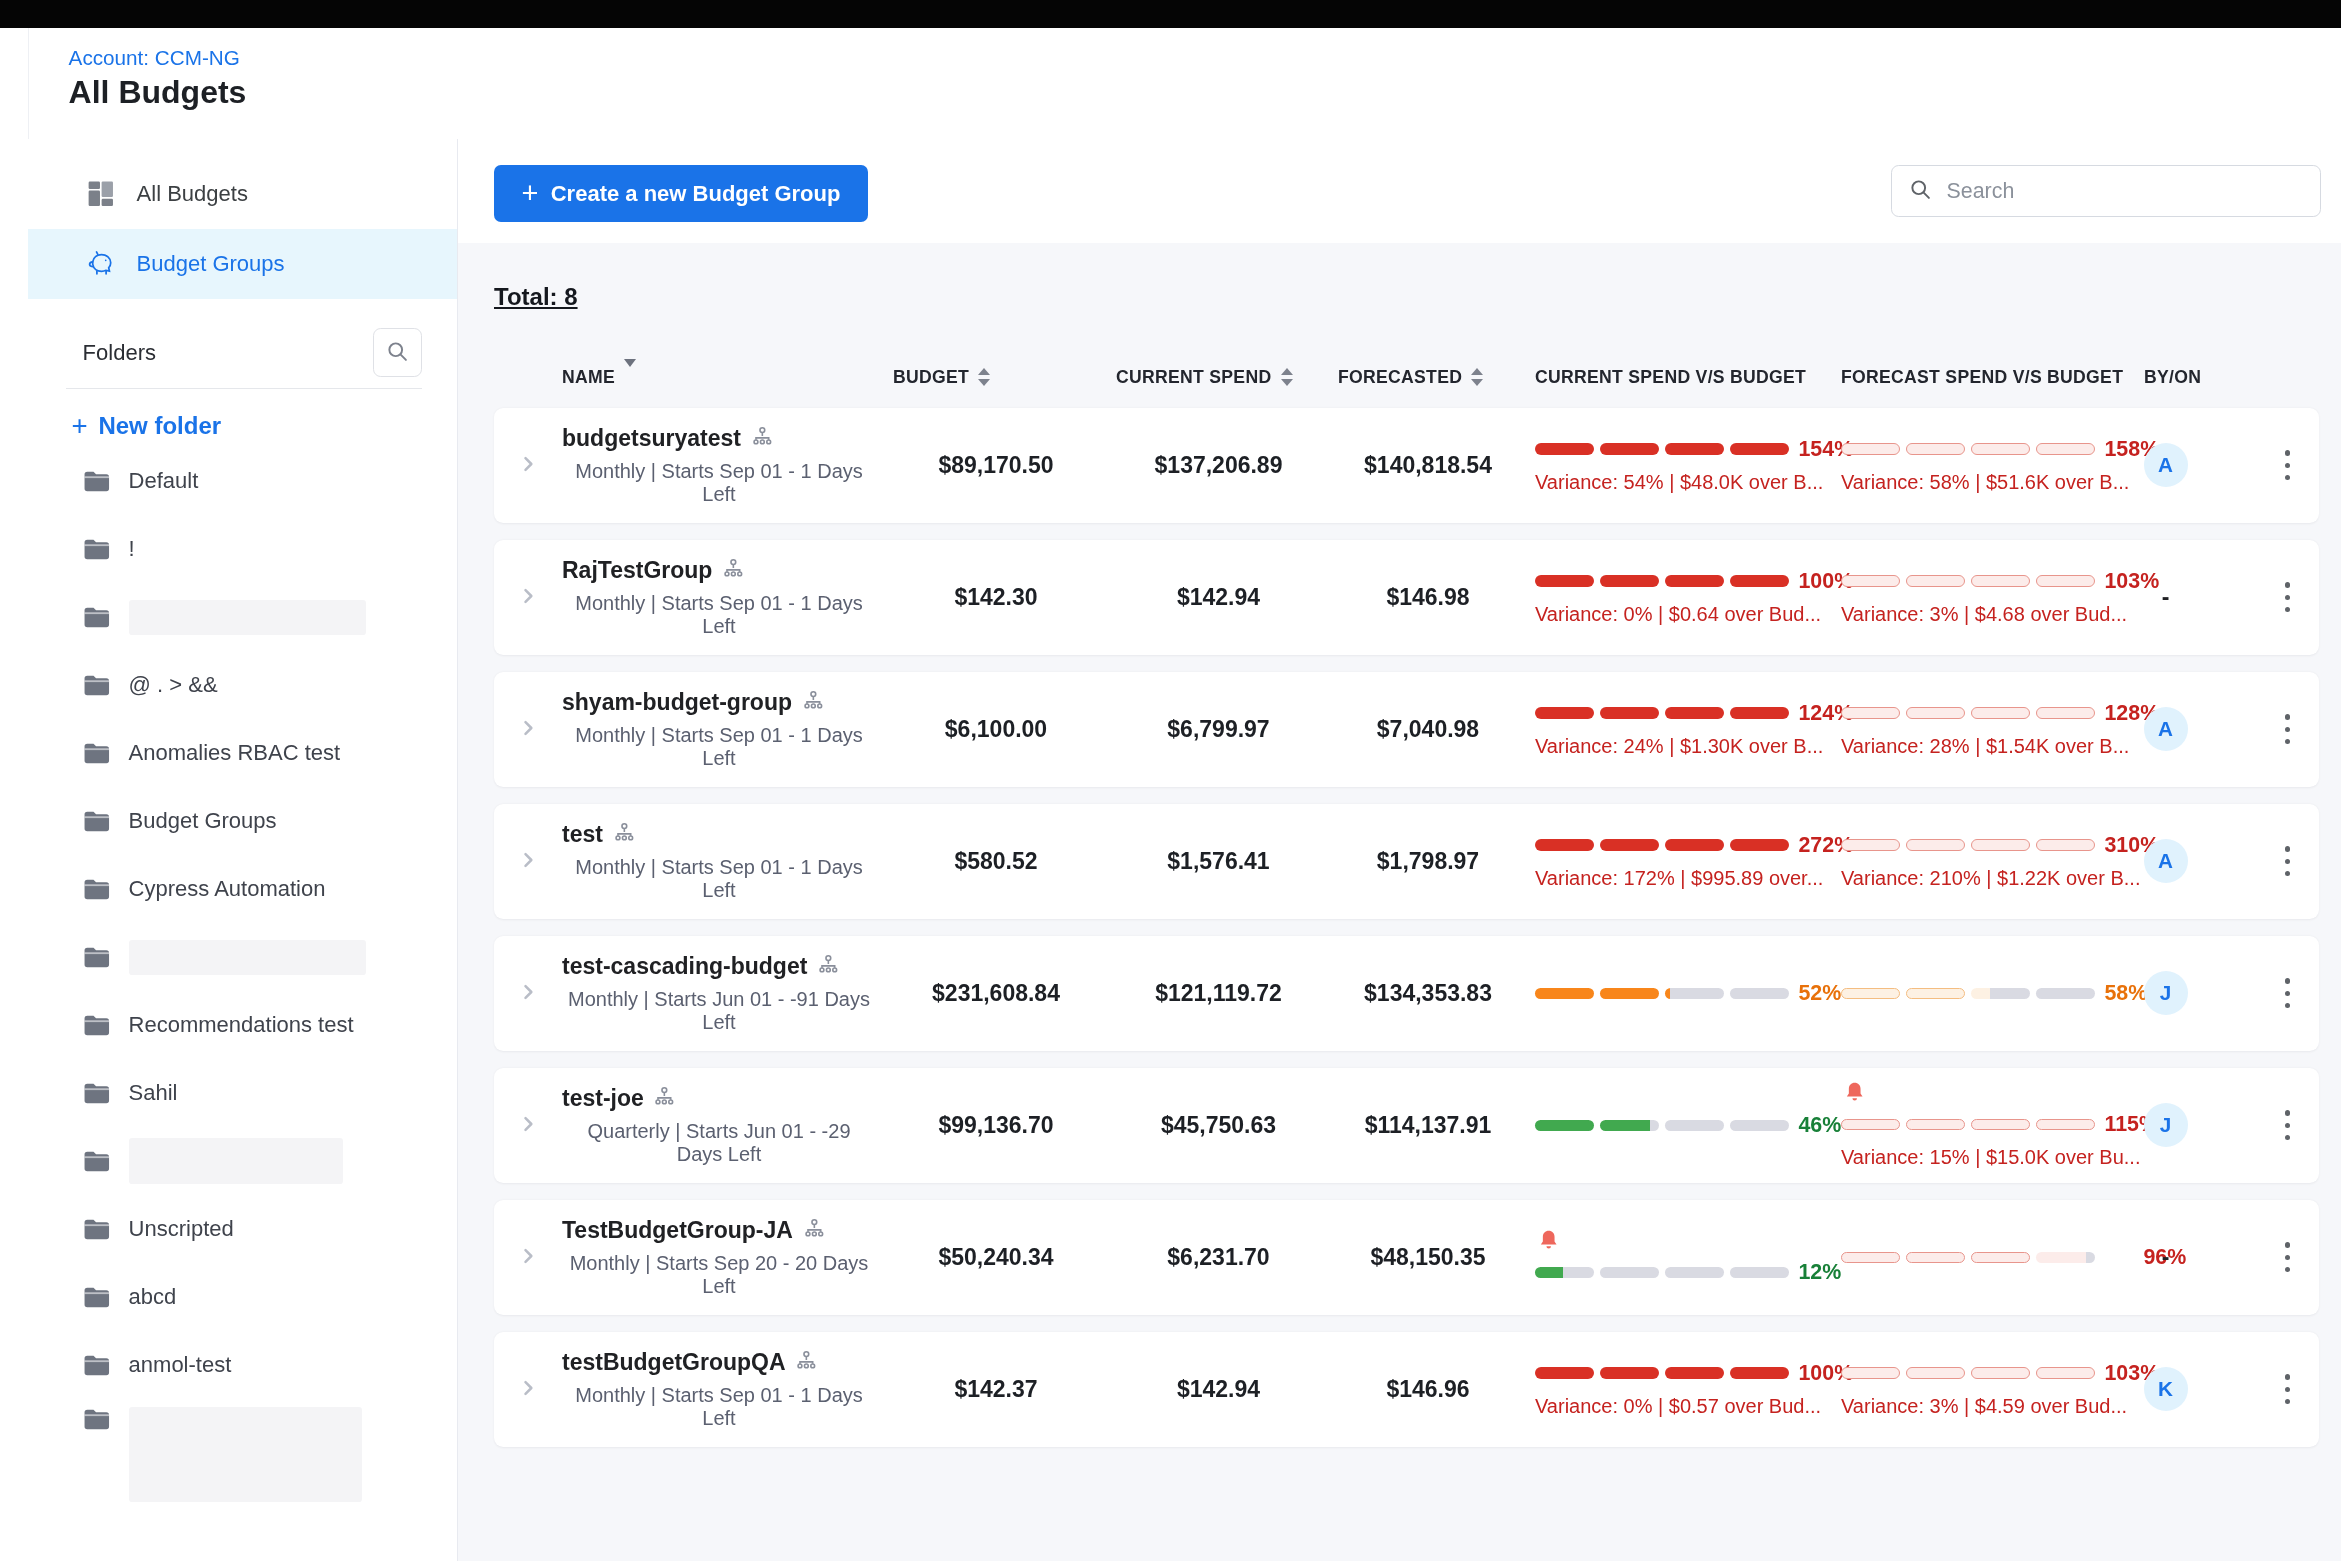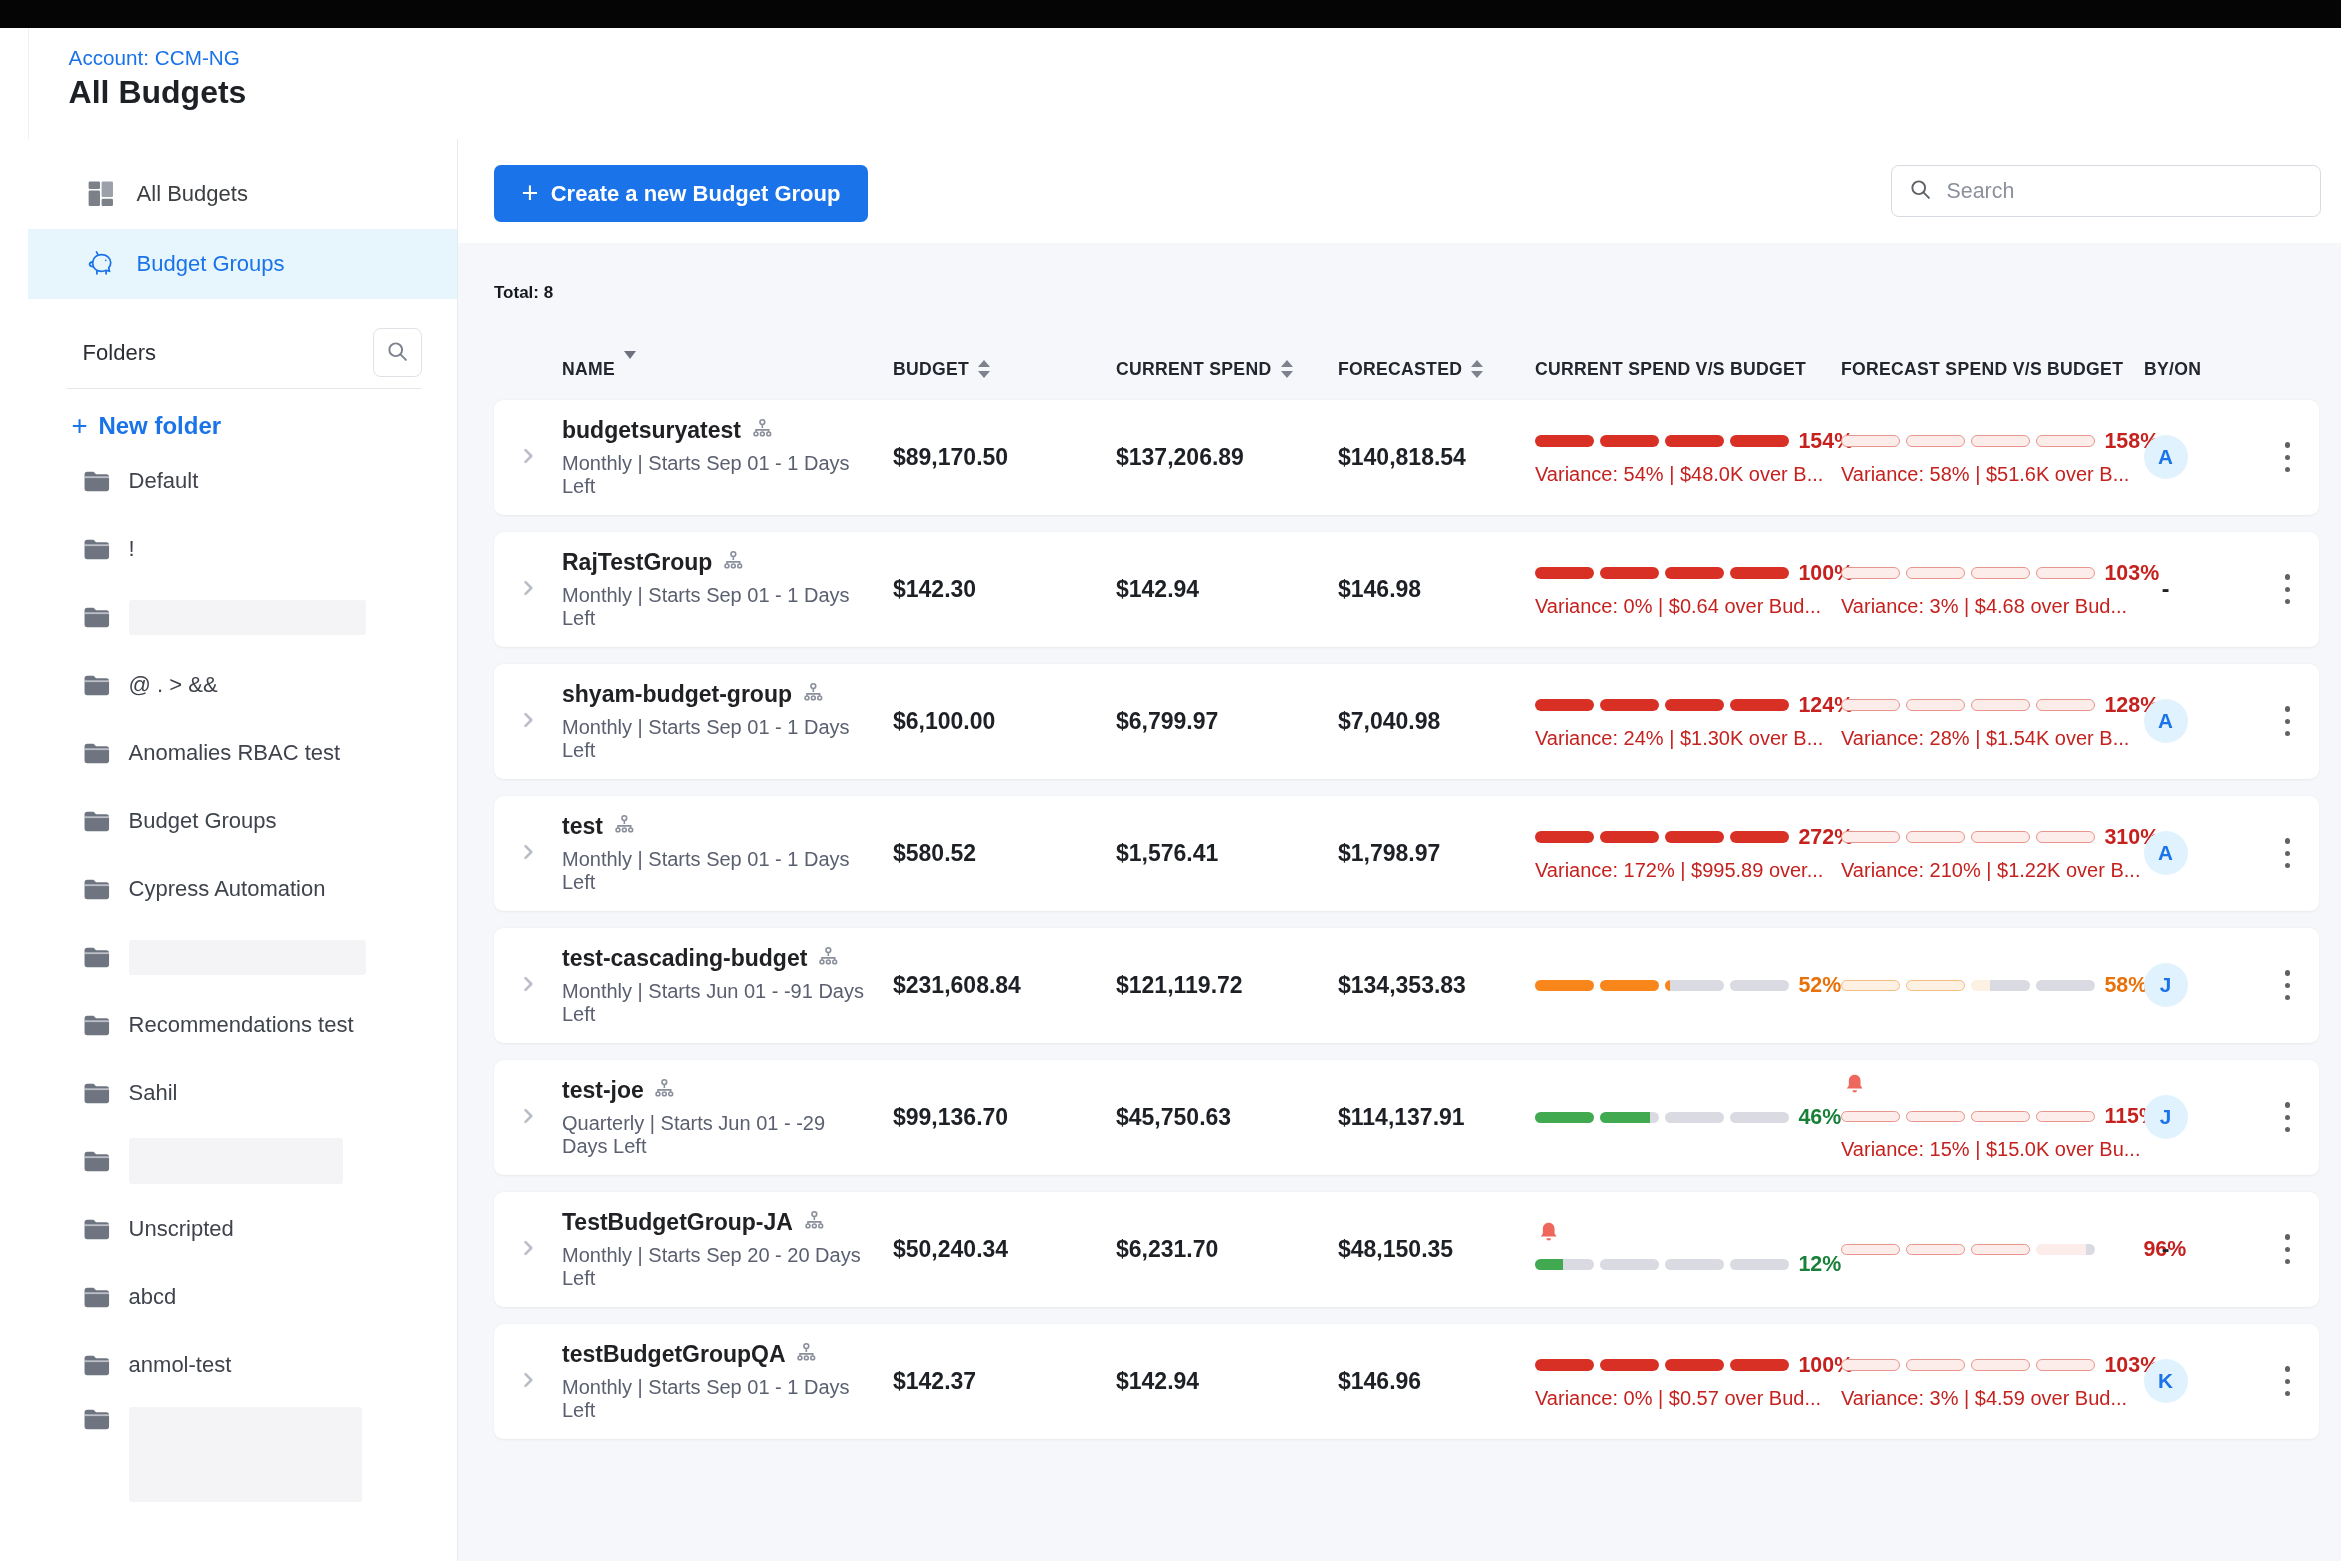--- a/index.html
+++ b/index.html
@@ -45,24 +45,24 @@
               gap:12.2px;cursor:pointer;font-family:"Liberation Sans",sans-serif;}
   .create-btn .plus{font-size:29px;font-weight:400;line-height:0.9;}
   .search-box{position:absolute;right:20.7px;top:26px;width:430px;height:52px;border:1.5px solid #d6dae1;
               border-radius:7.7px;background:#fff;display:flex;align-items:center;gap:12.2px;
               padding:0 17px;box-sizing:border-box;}
   .search-box input{border:none;outline:none;flex:1;font-size:21.4px;color:#202124;
                     font-family:"Liberation Sans",sans-serif;background:transparent;}
   .search-box input::placeholder{color:#8b919b;}
   .content{position:absolute;top:104px;left:0;right:0;bottom:0;background:#f6f7fa;
            padding:0 23px 0 36px;overflow:hidden;}
-  .total{margin-top:40px;font-size:17px;font-weight:700;color:#15181e;}
+  .total{margin-top:40px;font-size:24px;font-weight:700;color:#15181e;text-decoration:underline;}
   
   .row-grid{display:grid;grid-template-columns:34px 331px 223px 222px 197px 306px 303px 77px 1fr;
-            align-items:center;padding-left:17px;box-sizing:border-box;}
+            align-items:center;padding-left:17px;box-sizing:border-box;text-align:center;}
   .cellpad{padding-left:17px;box-sizing:border-box;}
   .thead{margin-top:49px;height:34px;}
   .th{font-size:17.6px;font-weight:700;color:#23262e;letter-spacing:0.3px;display:flex;align-items:center;
       gap:9.2px;white-space:nowrap;cursor:pointer;}
   .caret-down{width:0;height:0;border-left:6.9px solid transparent;border-right:6.9px solid transparent;
               border-top:8.4px solid #6d727e;}
   .updown{display:flex;flex-direction:column;gap:3.1px;}
   .updown .up{width:0;height:0;border-left:6.1px solid transparent;border-right:6.1px solid transparent;
               border-bottom:7.7px solid #7d828d;}
   .updown .dn{width:0;height:0;border-left:6.1px solid transparent;border-right:6.1px solid transparent;

